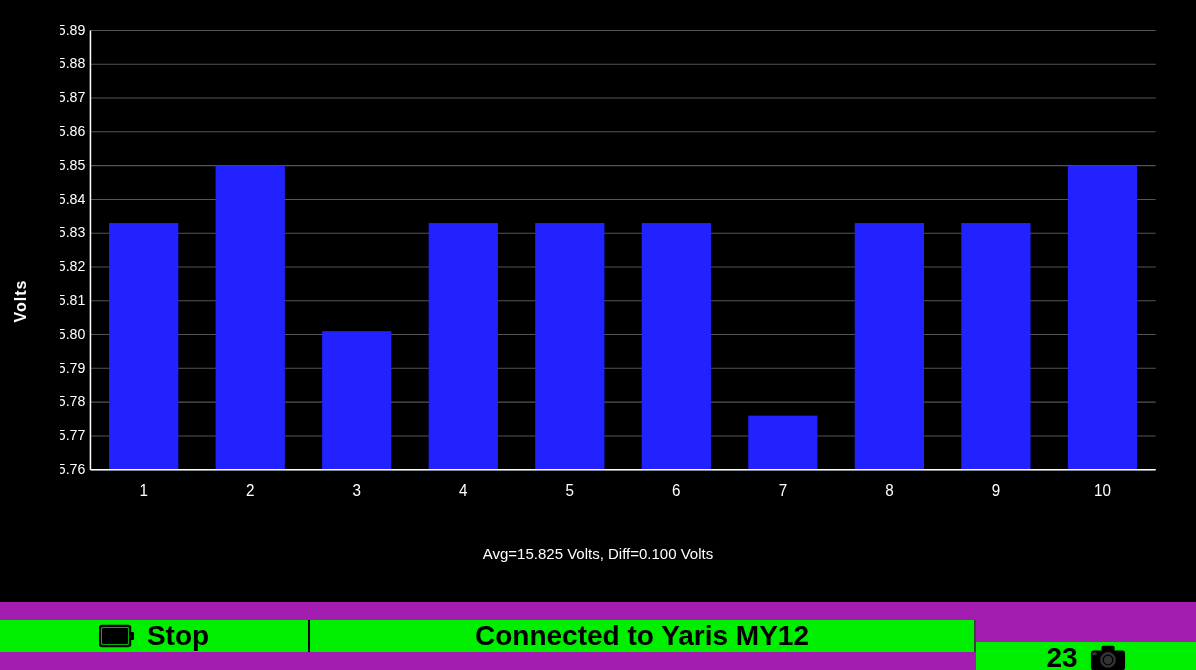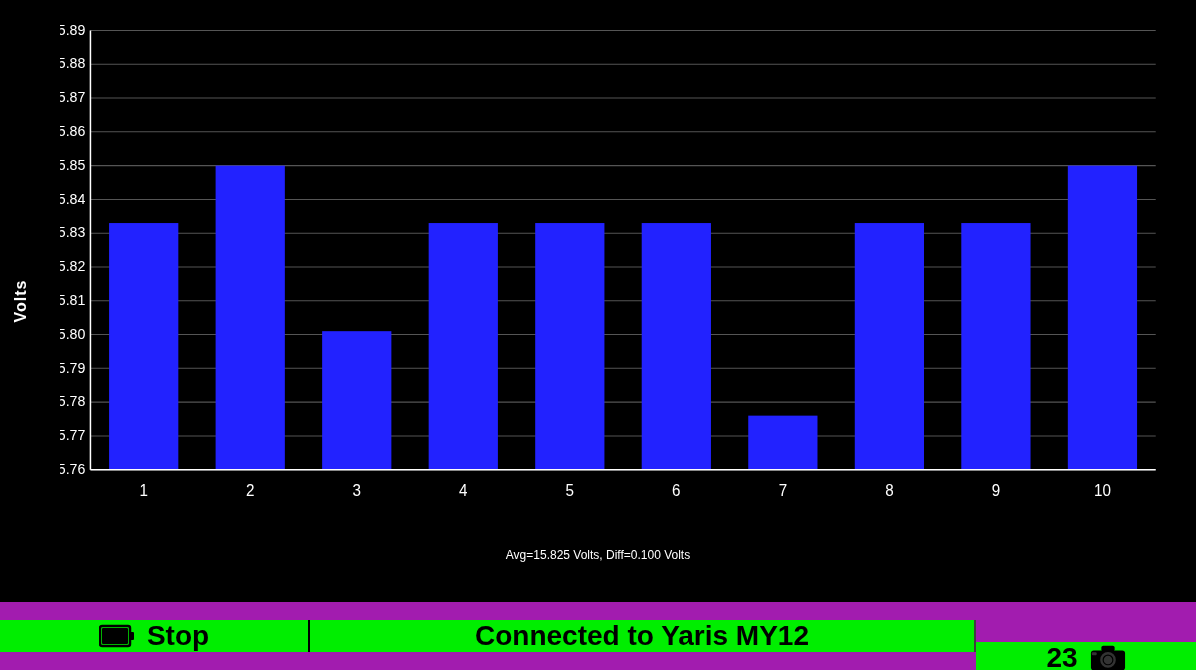--- a/index.html
+++ b/index.html
@@ -49,21 +49,21 @@
       height: 100%;
     }
 
     .chart-caption {
       position: absolute;
       bottom: 40px;
       left: 0;
       right: 0;
       text-align: center;
       color: #fff;
-      font-size: 12px;
+      font-size: 15px;
       font-weight: normal;
     }
 
     
     .bottom-bar {
       height: 68px;
       background: #a21caf;
       display: flex;
       flex-direction: row;
       align-items: center;

